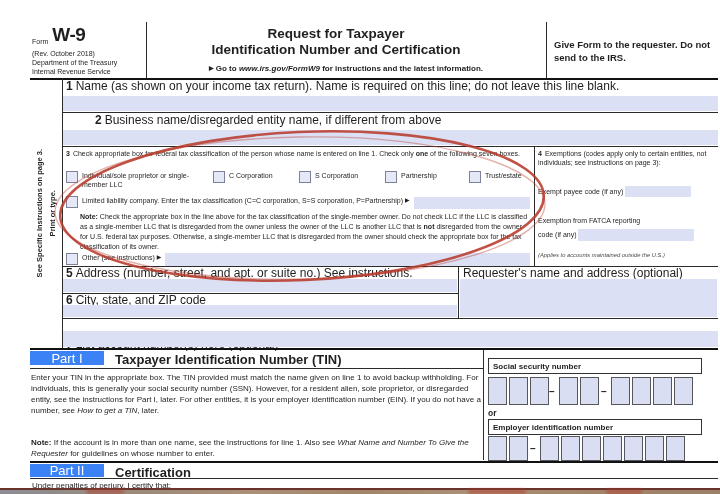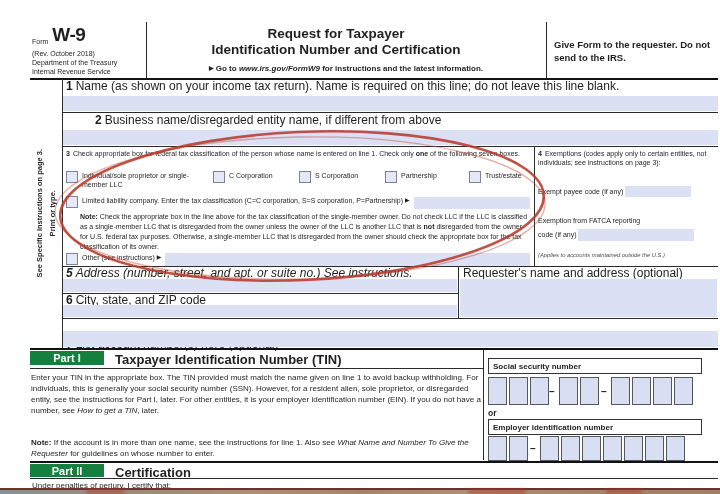--- a/index.html
+++ b/index.html
@@ -19,21 +19,21 @@
   .w9{font-size:19px;font-weight:700;line-height:22px;letter-spacing:-.5px;}
   .hdr-title{font-size:13.5px;font-weight:700;line-height:16px;text-align:center;}
   .goto{font-size:8px;font-weight:700;text-align:center;}
   .givebox{font-size:9.5px;font-weight:700;line-height:12.5px;}
   
   .sidebar{position:absolute;left:30px;top:80px;width:32px;height:266px;
            display:flex;align-items:center;justify-content:center;}
   .sidebar-inner{writing-mode:vertical-lr;transform:rotate(180deg);
                  text-align:center;font-size:7.5px;line-height:13px;}
   
-  .badge{background:#15803d;color:#fff;font-weight:700;font-size:11px;
+  .badge{background:#3b82f6;color:#fff;font-weight:400;font-size:13px;
          display:flex;align-items:center;justify-content:center;}
   .part-title{font-size:13px;font-weight:700;}
   .body-text{font-size:8px;line-height:11px;}
   .tin-label-box{border:1px solid #333;background:#fff;font-size:8px;font-weight:700;
                  display:flex;align-items:center;padding-left:4px;}
   .cells{display:flex;gap:2px;position:absolute;}
   .cell{width:17px;height:26px;background:#d9def2;border:1px solid #55565e;}
   .dash{position:absolute;font-weight:700;font-size:10px;}
   .opt{display:flex;gap:4px;align-items:flex-start;}
   .flexrow{display:flex;align-items:flex-start;gap:4px;}
@@ -144,21 +144,21 @@
   </div>
   <div class="abs xs" style="left:538px;top:216px;width:178px;">Exemption from FATCA reporting</div>
   <div class="abs xs" style="left:538px;top:229px;width:178px;">
     <span>code (if any)</span>
     <span class="field" style="display:inline-block;width:116px;height:12px;vertical-align:-4px;"></span>
   </div>
   <div class="abs" style="left:538px;top:252px;width:178px;font-size:5.8px;font-style:italic;color:#4a4a4a;">(Applies to accounts maintained outside the U.S.)</div>
 
   <div class="hline" style="left:62px;top:266px;width:656px;"></div>
 
-  <div class="abs sm" style="left:66px;top:269px;width:388px;font-style:italic;">
+  <div class="abs sm" style="left:66px;top:269px;width:388px;">
     <span class="num">5</span><span>Address (number, street, and apt. or suite no.) See instructions.</span>
   </div>
   <div class="abs field" style="left:63px;top:279px;width:394px;height:13px;"></div>
   <div class="hline" style="left:62px;top:293px;width:396px;"></div>
 
   <div class="abs sm" style="left:66px;top:296px;width:388px;">
     <span class="num">6</span><span>City, state, and ZIP code</span>
   </div>
   <div class="abs field" style="left:63px;top:305px;width:394px;height:12px;"></div>
 

